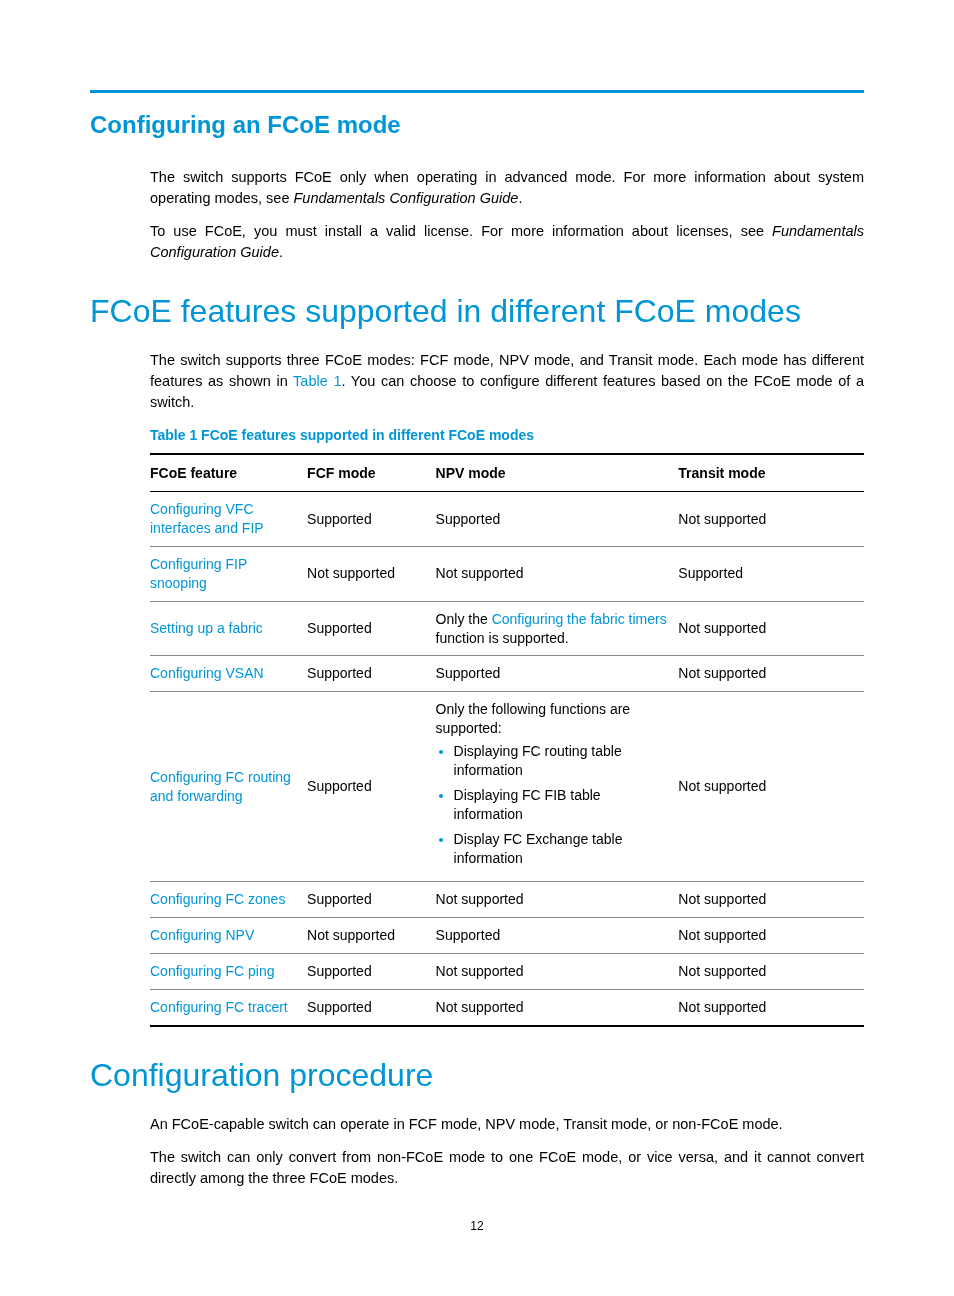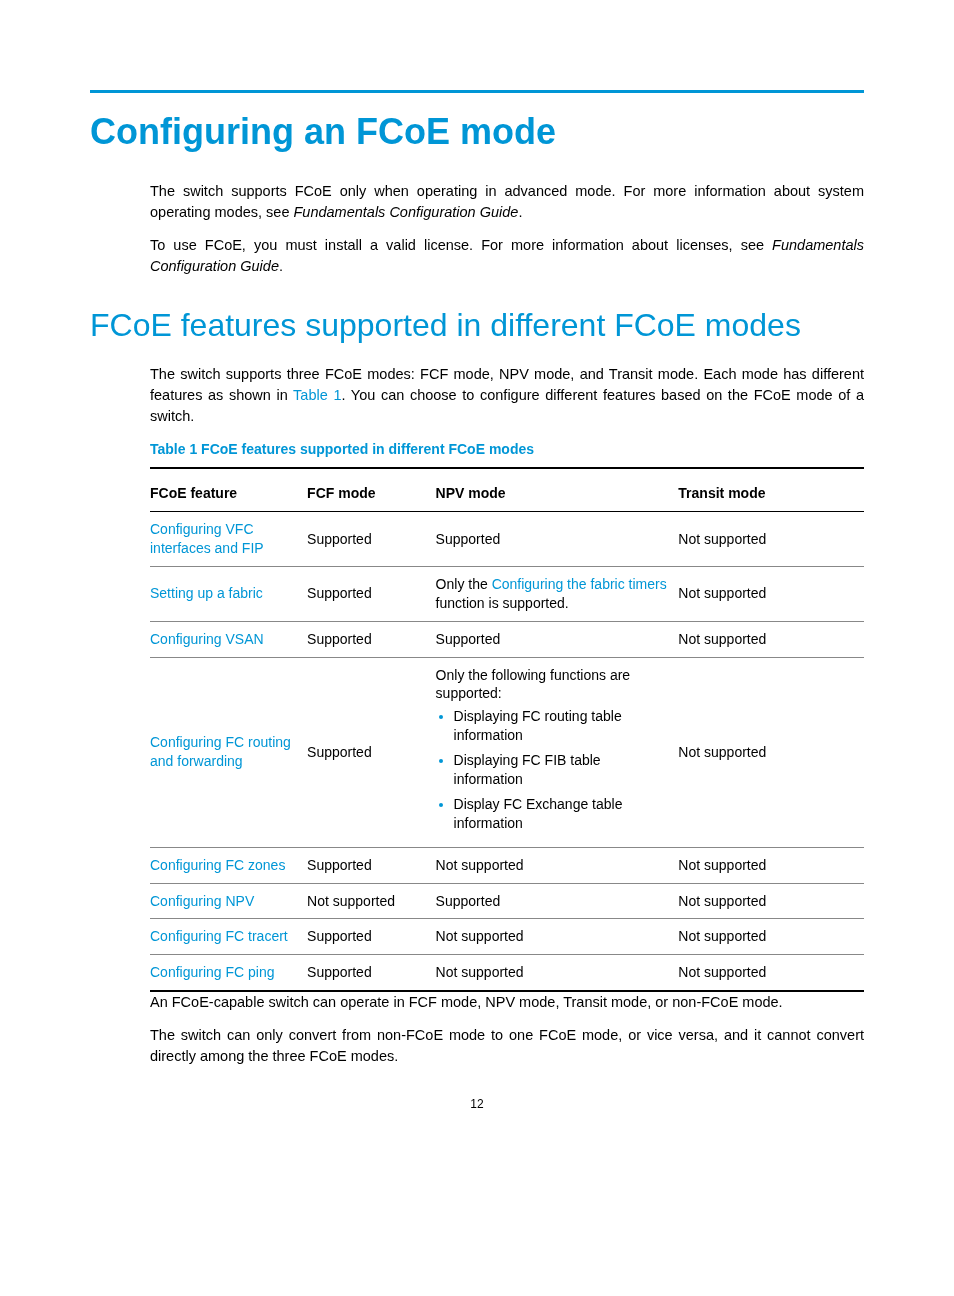--- a/index.html
+++ b/index.html
@@ -14,21 +14,21 @@
     padding: 90px 90px 40px 90px;
     box-sizing: border-box;
   }
   .top-rule {
     border-top: 3px solid #0096d6;
     margin-bottom: 18px;
   }
   h1.main-title {
     font-family: Arial, Helvetica, sans-serif;
     font-weight: bold;
-    font-size: 36px;
+    font-size: 24px;
     color: #0096d6;
     margin: 0 0 28px 0;
   }
   h1.section-title {
     font-family: Arial, Helvetica, sans-serif;
     font-weight: normal;
     font-size: 32px;
     color: #0096d6;
     margin: 30px 0 20px 0;
   }
@@ -58,21 +58,21 @@
   table.feat {
     border-collapse: collapse;
     margin-left: 60px;
     width: calc(100% - 60px);
     font-size: 14px;
   }
   table.feat th {
     text-align: left;
     font-weight: bold;
     color: #000;
-    padding: 16px 8px 10px 0;
+    padding: 10px 8px 10px 0;
     border-top: 2px solid #000;
     border-bottom: 1.5px solid #000;
     vertical-align: middle;
   }
   table.feat td {
     text-align: left;
     padding: 8px 8px 8px 0;
     border-bottom: 1px solid #888;
     vertical-align: middle;
     line-height: 1.35;
@@ -142,20 +142,26 @@
       </tr>
     </thead>
     <tbody>
       <tr>
         <td class="feature"><a href="#" class="link">Configuring VFC interfaces and FIP</a></td>
         <td>Supported</td>
         <td>Supported</td>
         <td>Not supported</td>
       </tr>
       <tr>
+        <td class="feature"><a href="#" class="link">Configuring FIP snooping</a></td>
+        <td>Not supported</td>
+        <td>Not supported</td>
+        <td>Supported</td>
+      </tr>
+      <tr>
         <td class="feature"><a href="#" class="link">Setting up a fabric</a></td>
         <td>Supported</td>
         <td>
           <span>Only the </span><a href="#" class="link">Configuring the fabric timers</a><span> function is supported.</span>
         </td>
         <td>Not supported</td>
       </tr>
       <tr>
         <td class="feature"><a href="#" class="link">Configuring VSAN</a></td>
         <td>Supported</td>
@@ -181,34 +187,35 @@
         <td>Not supported</td>
         <td>Not supported</td>
       </tr>
       <tr>
         <td class="feature"><a href="#" class="link">Configuring NPV</a></td>
         <td>Not supported</td>
         <td>Supported</td>
         <td>Not supported</td>
       </tr>
       <tr>
+        <td class="feature"><a href="#" class="link">Configuring FC ping</a></td>
+        <td>Supported</td>
+        <td>Not supported</td>
+        <td>Not supported</td>
+      </tr>
+      <tr>
         <td class="feature"><a href="#" class="link">Configuring FC tracert</a></td>
-        <td>Supported</td>
-        <td>Not supported</td>
-        <td>Not supported</td>
-      </tr>
-      <tr>
-        <td class="feature"><a href="#" class="link">Configuring FC ping</a></td>
         <td>Supported</td>
         <td>Not supported</td>
         <td>Not supported</td>
       </tr>
     </tbody>
   </table>
 
+  <h1 class="section-title">Configuration procedure</h1>
 
   <div class="body-text">
     <p>An FCoE-capable switch can operate in FCF mode, NPV mode, Transit mode, or non-FCoE mode.</p>
     <p>The switch can only convert from non-FCoE mode to one FCoE mode, or vice versa, and it cannot convert directly among the three FCoE modes.</p>
   </div>
 
   <div class="page-num">12</div>
 </div>
 
 </body></html>

